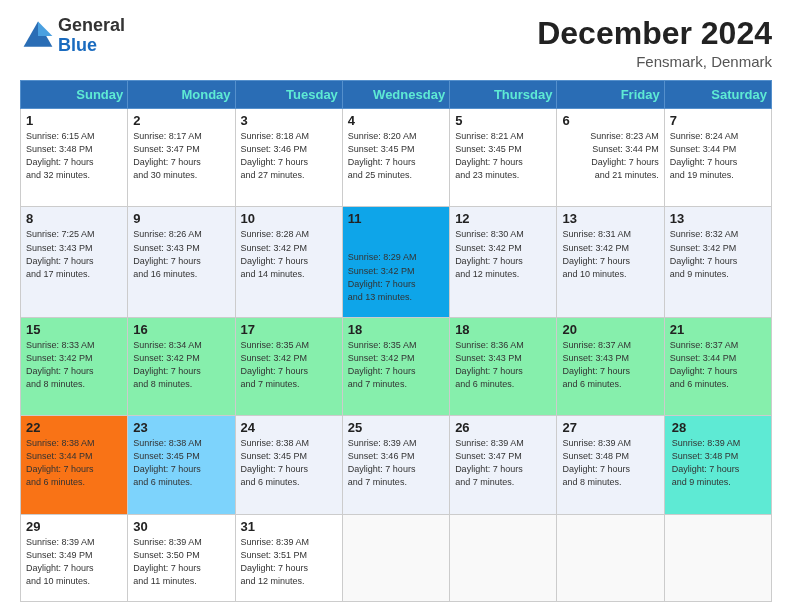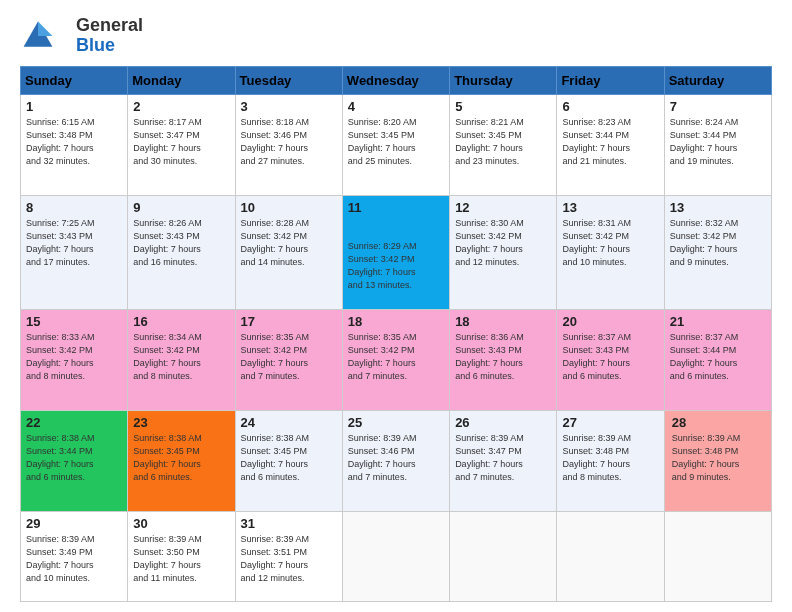--- a/index.html
+++ b/index.html
@@ -19,21 +19,21 @@
     }
     .header {
       display: flex;
       justify-content: space-between;
       align-items: flex-start;
       margin-bottom: 10px;
     }
     .logo {
       display: flex;
       align-items: center;
-      gap: 20px;
+      gap: 2px;
     }
     .logo-text {
       font-size: 18px;
       font-weight: bold;
       line-height: 1.1;
     }
     .logo-text .general { color: #333; }
     .logo-text .blue { color: #1a6bbf; }
     .logo-icon {
       width: 36px;
@@ -55,25 +55,25 @@
     }
     .calendar {
       flex: 1;
       border: 1px solid #ccc;
       border-collapse: collapse;
       width: 100%;
       table-layout: fixed;
     }
     .calendar th {
       background-color: #2a6db5;
-      color: #000000;
+      color: #5eead4;
       font-size: 13px;
       font-weight: bold;
       padding: 6px 4px;
-      text-align: left;
+      text-align: right;
       border: 1px solid #5590cc;
     }
     .calendar td {
       border: 1px solid #ccc;
       vertical-align: top;
       padding: 4px 5px;
       font-size: 9.5px;
       color: #222;
       height: 90px;
     }
@@ -103,20 +103,24 @@
   <div class="header">
     <div class="logo">
       <svg class="logo-icon" viewBox="0 0 40 40">
         <polygon points="20,4 36,32 4,32" fill="#2a6db5"></polygon>
         <polygon points="20,4 36,20 20,20" fill="#4aa0e0"></polygon>
       </svg>
       <div class="logo-text">
         <div><span class="general">General</span></div>
         <div><span class="blue">Blue</span></div>
       </div>
+    </div>
+    <div class="title-block">
+      <div class="month-title">December 2024</div>
+      <div class="location">Fensmark, Denmark</div>
     </div>
   </div>
 
   <table class="calendar">
     <thead>
       <tr>
         <th>Sunday</th>
         <th>Monday</th>
         <th>Tuesday</th>
         <th>Wednesday</th>
@@ -157,21 +161,21 @@
           </td>
           <td>
             <span class="day-num">5</span>
             <div class="day-info" style="white-space: pre-line;">Sunrise: 8:21 AM
 Sunset: 3:45 PM
 Daylight: 7 hours
 and 23 minutes.</div>
           </td>
           <td>
             <span class="day-num">6</span>
-            <div class="day-info" style="white-space: pre-line;">Sunrise: 8:23 AM
+            <div class="day-info" style="white-space: pre-line; text-align: right;">Sunrise: 8:23 AM
 Sunset: 3:44 PM
 Daylight: 7 hours
 and 21 minutes.</div>
           </td>
           <td>
             <span class="day-num">7</span>
             <div class="day-info" style="white-space: pre-line;">Sunrise: 8:24 AM
 Sunset: 3:44 PM
 Daylight: 7 hours
 and 19 minutes.</div>
@@ -221,21 +225,21 @@
 and 10 minutes.</div>
           </td>
           <td style="background: rgb(238, 242, 250);">
             <span class="day-num">13</span>
             <div class="day-info" style="white-space: pre-line;">Sunrise: 8:32 AM
 Sunset: 3:42 PM
 Daylight: 7 hours
 and 9 minutes.</div>
           </td>
         </tr>
-        <tr style="background: #f9a8d4;">
+        <tr style="background: #86efac;">
           <td>
             <span class="day-num">15</span>
             <div class="day-info" style="white-space: pre-line;">Sunrise: 8:33 AM
 Sunset: 3:42 PM
 Daylight: 7 hours
 and 8 minutes.</div>
           </td>
           <td>
             <span class="day-num">16</span>
             <div class="day-info" style="white-space: pre-line;">Sunrise: 8:34 AM
@@ -273,28 +277,28 @@
           </td>
           <td>
             <span class="day-num">21</span>
             <div class="day-info" style="white-space: pre-line;">Sunrise: 8:37 AM
 Sunset: 3:44 PM
 Daylight: 7 hours
 and 6 minutes.</div>
           </td>
         </tr>
         <tr style="background: rgb(240, 244, 250);">
-          <td style="background: #22c55e;">
+          <td style="background: #f97316;">
             <span class="day-num">22</span>
             <div class="day-info" style="white-space: pre-line;">Sunrise: 8:38 AM
 Sunset: 3:44 PM
 Daylight: 7 hours
 and 6 minutes.</div>
           </td>
-          <td style="background: #f97316;">
+          <td style="background: #7dd3fc;">
             <span class="day-num">23</span>
             <div class="day-info" style="white-space: pre-line;">Sunrise: 8:38 AM
 Sunset: 3:45 PM
 Daylight: 7 hours
 and 6 minutes.</div>
           </td>
           <td style="background: rgb(238, 242, 250);">
             <span class="day-num">24</span>
             <div class="day-info" style="white-space: pre-line;">Sunrise: 8:38 AM
 Sunset: 3:45 PM
@@ -315,21 +319,21 @@
 Daylight: 7 hours
 and 7 minutes.</div>
           </td>
           <td style="background: rgb(238, 242, 250);">
             <span class="day-num">27</span>
             <div class="day-info" style="white-space: pre-line;">Sunrise: 8:39 AM
 Sunset: 3:48 PM
 Daylight: 7 hours
 and 8 minutes.</div>
           </td>
-          <td style="background: #fca5a5; padding-left: 7px;">
+          <td style="background: #5eead4; padding-left: 7px;">
             <span class="day-num">28</span>
             <div class="day-info" style="white-space: pre-line;">Sunrise: 8:39 AM
 Sunset: 3:48 PM
 Daylight: 7 hours
 and 9 minutes.</div>
           </td>
         </tr>
         <tr style="background: rgb(255, 255, 255); padding-left: 6px;">
           <td>
             <span class="day-num">29</span>

